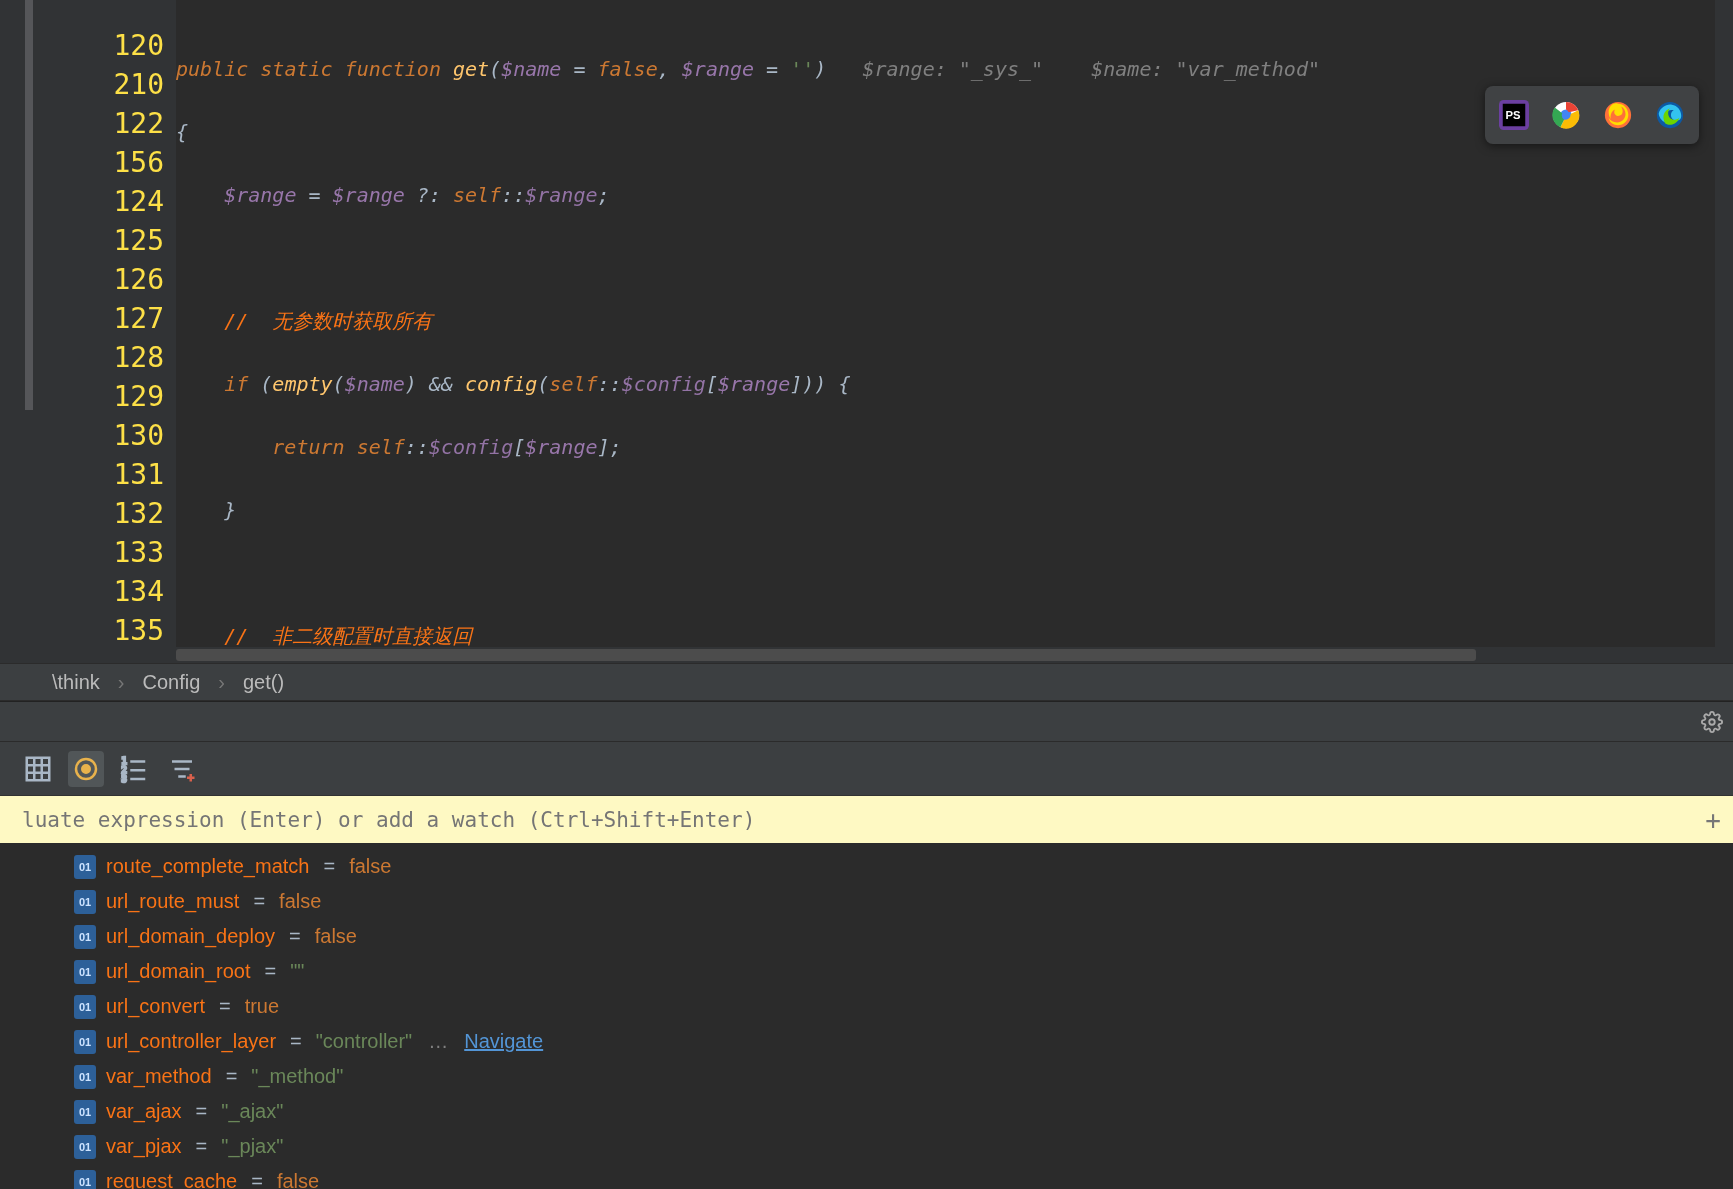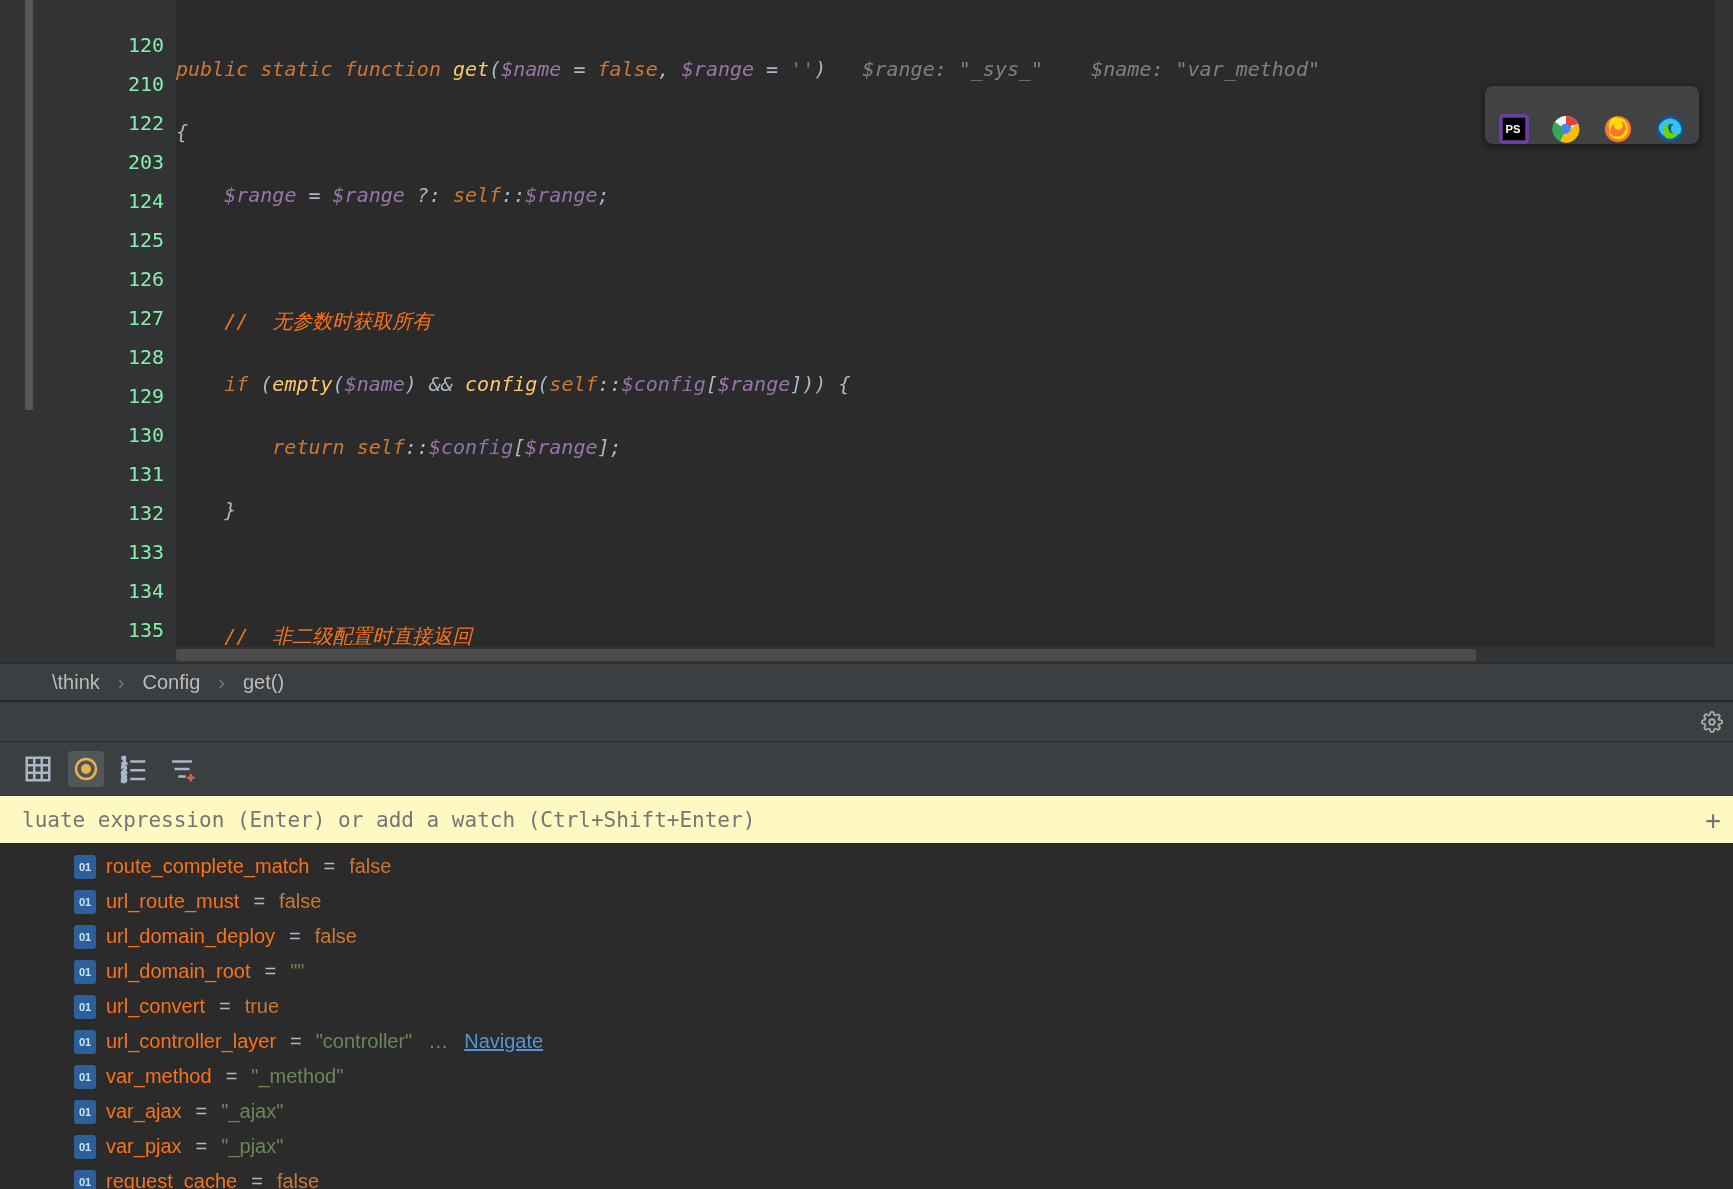--- a/index.html
+++ b/index.html
@@ -36,22 +36,22 @@
   }
   .line-numbers {
     display: flex;
     flex-direction: column;
   }
   .ln {
     height: 39px;
     line-height: 39px;
     text-align: right;
     padding-right: 12px;
-    color: #86efac;
-    font-size: 20px;
+    color: #fde047;
+    font-size: 28px;
     position: relative;
   }
 
   .code {
     flex: 1;
     padding-top: 26px;
     position: relative;
     overflow: hidden;
     white-space: pre;
   }
@@ -202,21 +202,21 @@
 
   
   .appdock {
     position: absolute;
     top: 86px;
     right: 34px;
     height: 58px;
     background: #404244;
     border-radius: 8px;
     display:flex;
-    align-items:flex-end;
+    align-items:center;
     padding: 0 14px;
     gap: 22px;
     box-shadow: 0 2px 10px rgba(0,0,0,0.5);
   }
   .dockicon { width:30px; height:30px; display:block; }
 
   
   .rstrip {
     position:absolute;
     right:0; top:0;
@@ -229,21 +229,21 @@
 </head>
 <body>
 
 <div class="editor">
   <div class="gutter">
     <div class="gutter-band"></div>
     <div class="line-numbers">
       <div class="ln">120</div>
       <div class="ln">210</div>
       <div class="ln">122</div>
-      <div class="ln">203</div>
+      <div class="ln">156</div>
       <div class="ln">124</div>
       <div class="ln">125</div>
       <div class="ln">126</div>
       <div class="ln">127</div>
       <div class="ln">128</div>
       <div class="ln">129</div>
       <div class="ln">130</div>
       <div class="ln">131</div>
       <div class="ln">132</div>
       <div class="ln">133</div>

